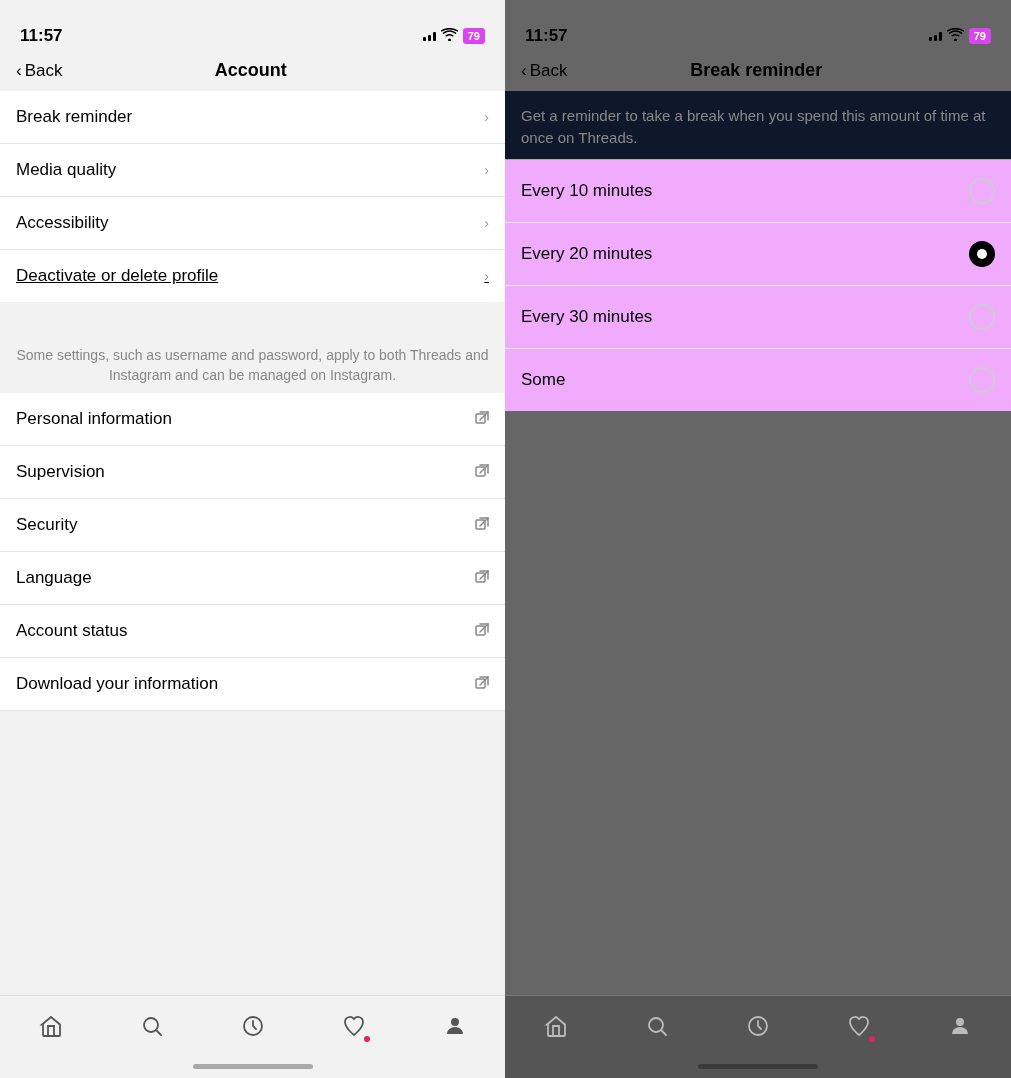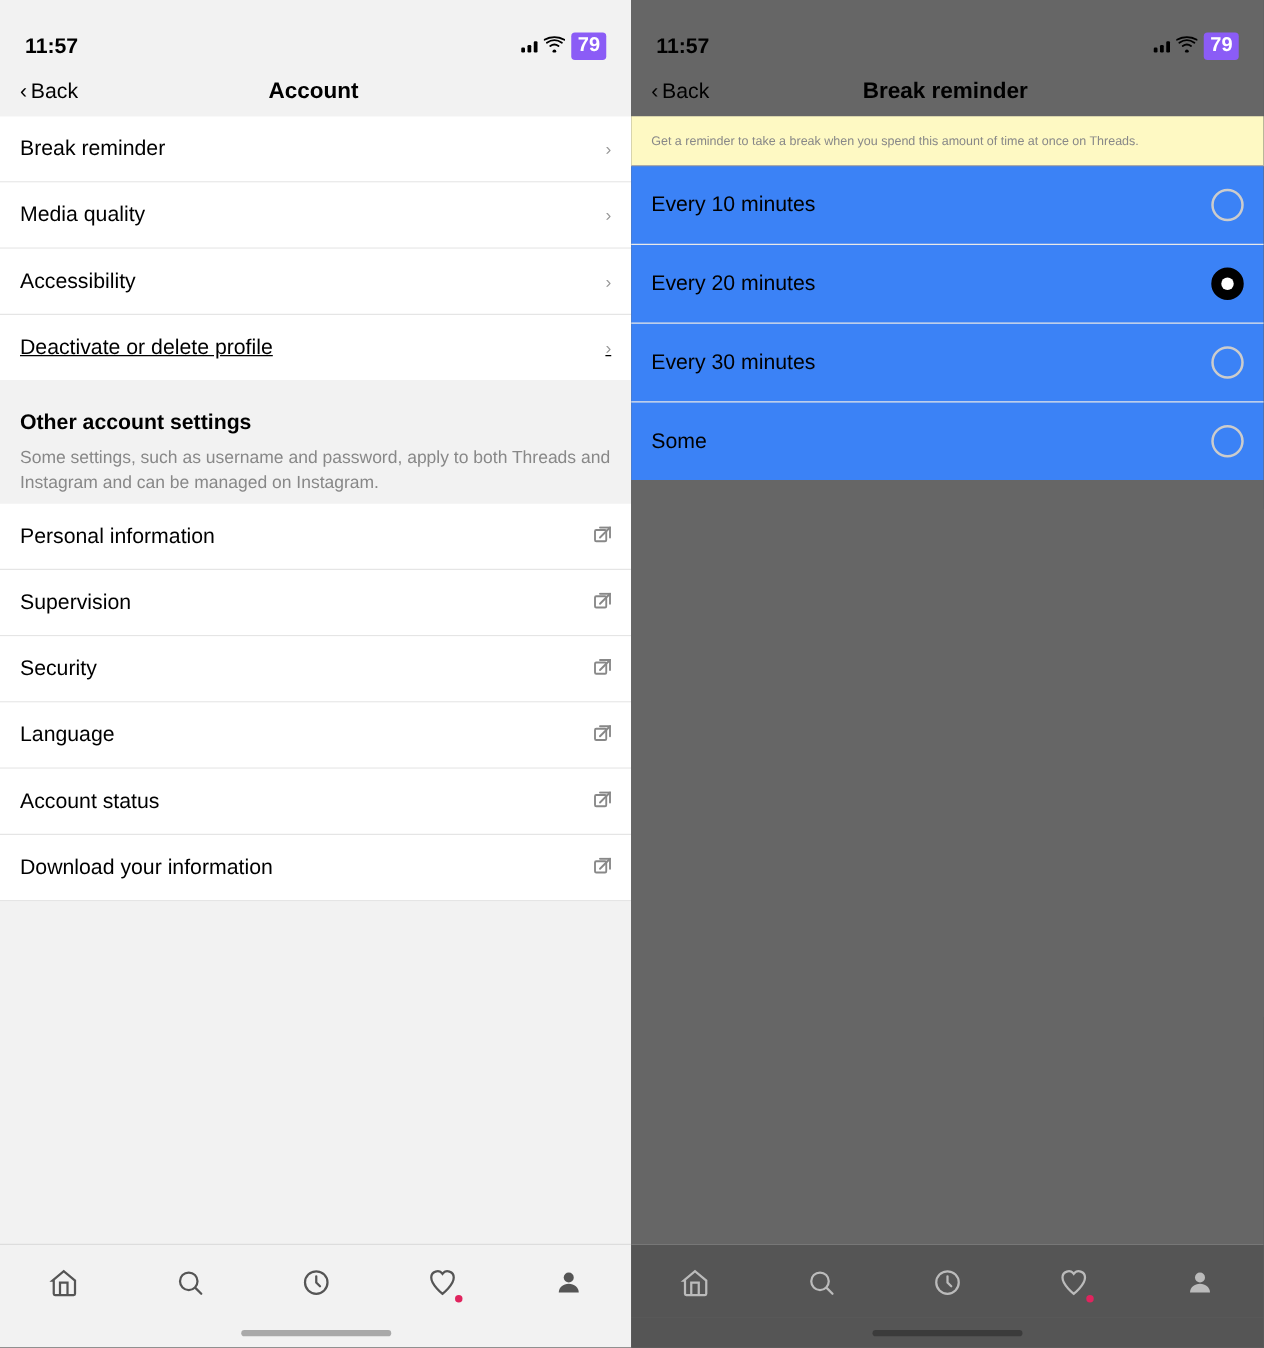--- a/index.html
+++ b/index.html
@@ -40,23 +40,23 @@
       display: flex;
       align-items: center;
       gap: 5px;
     }
     .wifi-icon {
       font-size: 14px;
     }
     .battery-box {
       display: inline-flex;
       align-items: center;
-      background: #8b5cf6;
+      background: #d946ef;
       color: #fff;
-      font-size: 16px;
+      font-size: 11px;
       font-weight: 700;
       padding: 2px 5px;
       border-radius: 3px;
     }
 
     
     .nav-bar {
       display: flex;
       align-items: center;
       padding: 8px 16px 10px;
@@ -118,23 +118,24 @@
       background: #f2f2f2;
     }
     .section-header-title {
       font-size: 17px;
       font-weight: 700;
       color: #000;
     }
     .section-header-desc {
       font-size: 14px;
       color: #888;
-      margin-top: 8px;
+      margin-top: 20px;
       padding-bottom: 8px;
       line-height: 1.4;
+      text-align: center;
     }
 
     
     .bottom-nav {
       display: flex;
       justify-content: space-around;
       align-items: center;
       padding: 10px 0 8px;
       background: #f2f2f2;
       border-top: 1px solid #ddd;
@@ -196,29 +197,29 @@
       flex-direction: column;
       position: relative;
     }
 
     .right-panel .status-time { color: #000; }
     .right-panel .nav-back { color: #000; }
     .right-panel .nav-title { color: #000; }
 
     .break-reminder-desc {
       padding: 14px 16px 10px;
-      font-size: 10px;
+      font-size: 15px;
       color: #888;
       line-height: 1.45;
-      background: #fef9c3;
+      background: #0f172a;
       border-bottom: 1px solid #aaa;
     }
 
     .radio-list {
-      background: #3b82f6;
+      background: #f0abfc;
     }
     .radio-item {
       display: flex;
       align-items: center;
       justify-content: space-between;
       padding: 18px 16px;
       border-bottom: 1px solid #e8e8e8;
       cursor: pointer;
     }
     .radio-label {
@@ -299,21 +300,20 @@
     </div>
 
     <div class="list-item" style="border-bottom:none;text-decoration:underline;">
       <span class="list-item-label">Deactivate or delete profile</span>
       <span class="chevron">›</span>
     </div>
 
     <div class="section-divider"></div>
 
     <div class="section-header">
-      <div class="section-header-title">Other account settings</div>
       <div class="section-header-desc">Some settings, such as username and password, apply to both Threads and Instagram and can be managed on Instagram.</div>
     </div>
 
     <div class="list-item">
       <span class="list-item-label">Personal information</span>
       <span class="external-icon">
         <svg width="14" height="14" viewBox="0 0 14 14" fill="none">
             <rect x="1" y="3" width="9" height="9" rx="1" stroke="#888" stroke-width="1.5"></rect>
             <path d="M5 1h8v8" stroke="#888" stroke-width="1.5" stroke-linecap="round"></path>
             <path d="M5 9L13 1" stroke="#888" stroke-width="1.5" stroke-linecap="round"></path>

